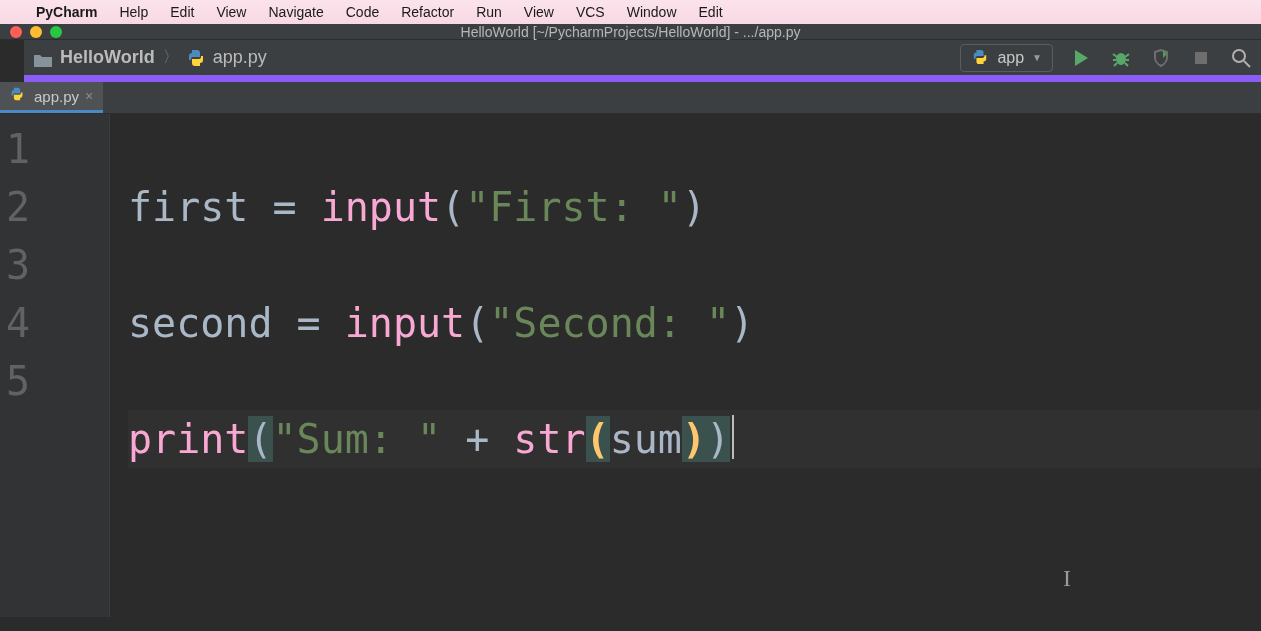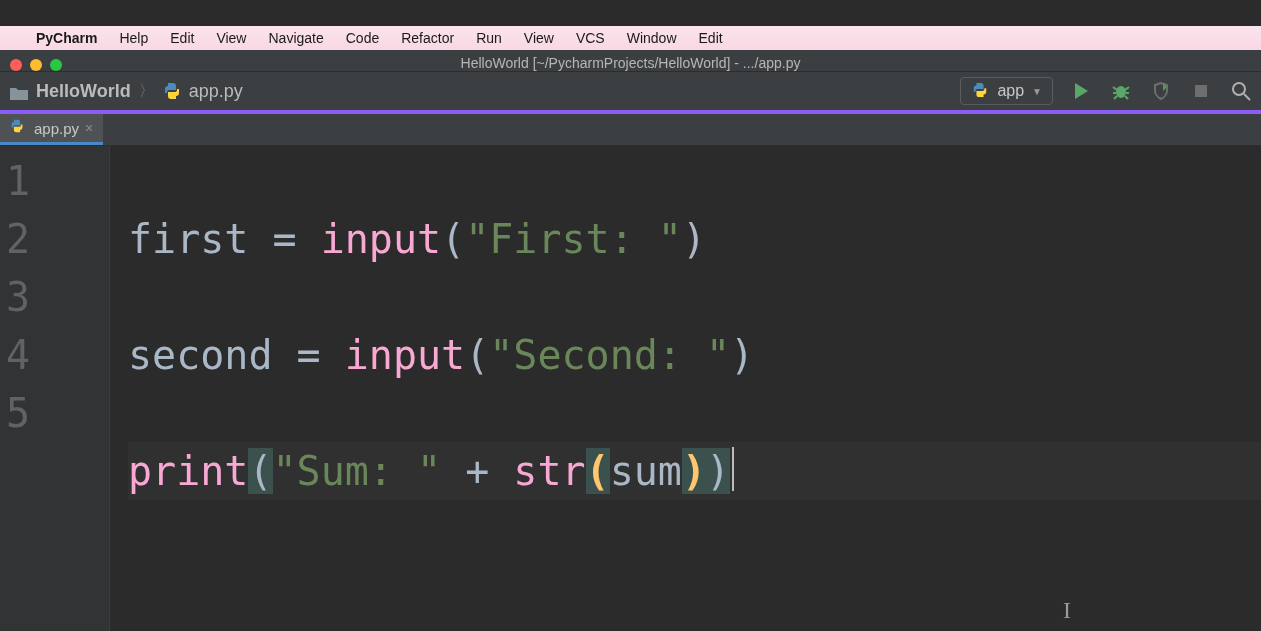--- a/index.html
+++ b/index.html
@@ -15,32 +15,31 @@
   
   .mac-menubar {
     height: 24px;
     background: linear-gradient(#fbe3ec, #f8d8e4);
     display: flex;
     align-items: center;
     padding: 0 14px;
     gap: 22px;
     font-size: 14px;
     color: #1a1a1a;
-    margin-top: 26px;
   }
   .apple-logo { font-size: 16px; line-height: 1; }
   .menu-app-name { font-weight: 700; }
   .mac-menu-item { cursor: default; }
 
   
   .title-bar {
-    height: 22px;
+    height: 16px;
     background: #3c3f41;
     display: flex;
-    align-items: flex-end;
+    align-items: center;
     position: relative;
     border-bottom: 1px solid #2d2d2d;
   }
   .traffic-lights {
     display: flex;
     gap: 8px;
     padding-left: 10px;
   }
   .tl {
     width: 12px; height: 12px; border-radius: 50%;
@@ -58,21 +57,22 @@
   }
 
   
   .toolbar {
     height: 42px;
     background: #3c3f41;
     display: flex;
     align-items: center;
     justify-content: space-between;
     padding: 0 8px 0 10px;
-    border-bottom: 4px solid #8b5cf6;
+    border-bottom: 7px solid #8b5cf6;
+    margin-left: 24px;
   }
   .breadcrumb {
     display: flex;
     align-items: center;
     gap: 8px;
     color: #bbbbbb;
     font-size: 18px;
   }
   .folder-icon { width: 18px; height: 14px; display:inline-block; }
   .chevron { color: #7a7a7a; font-size: 16px; }

